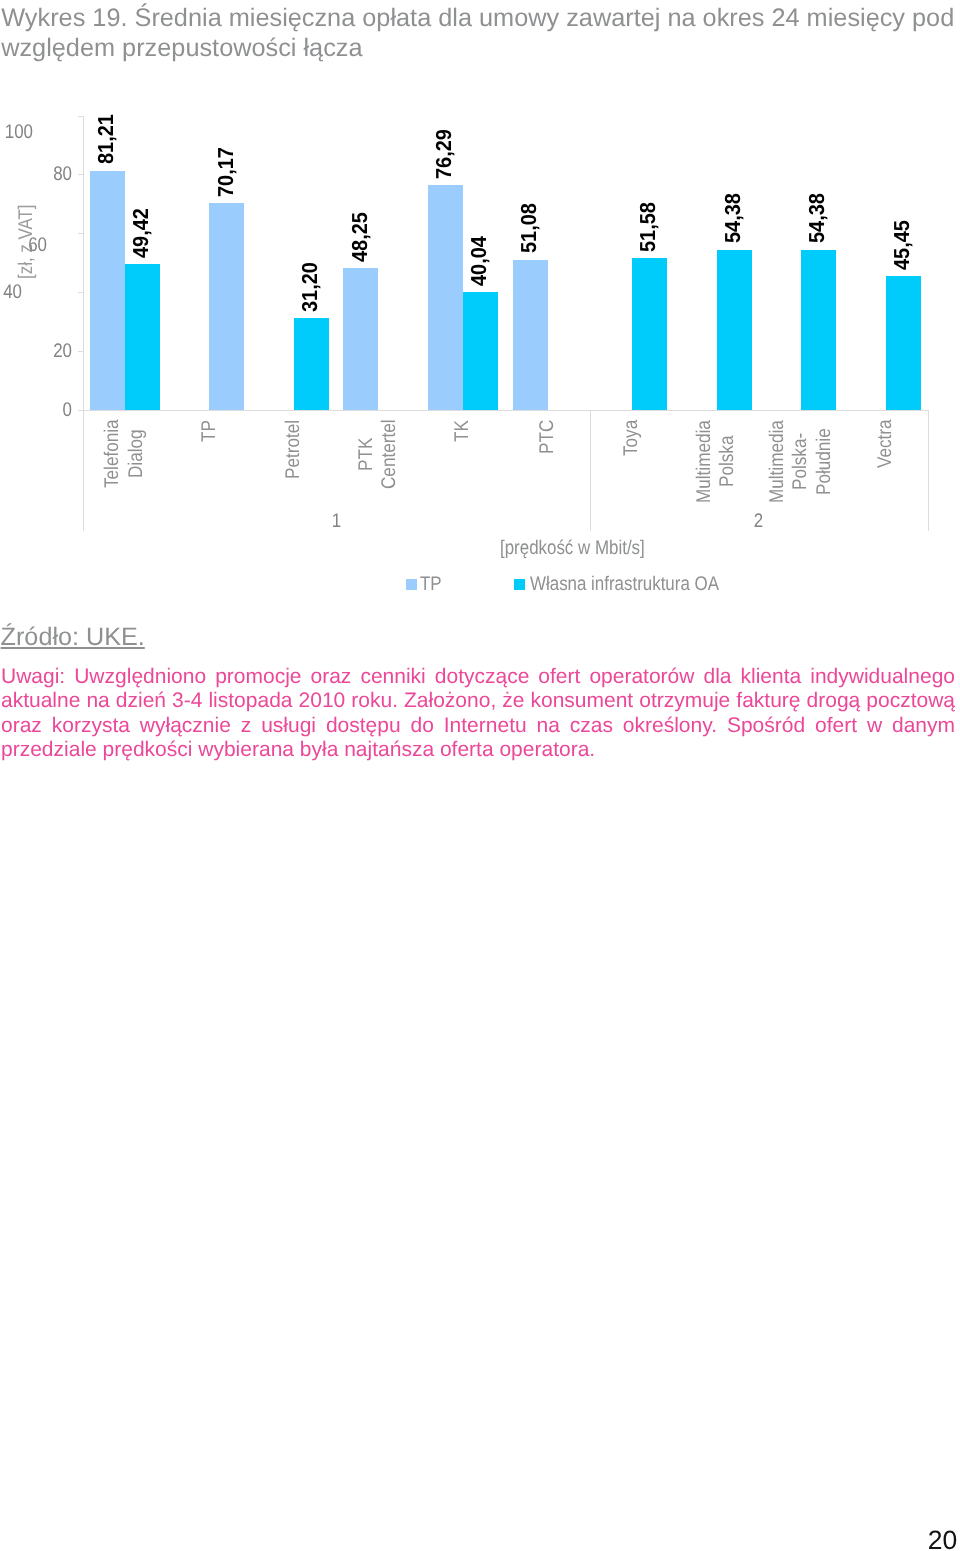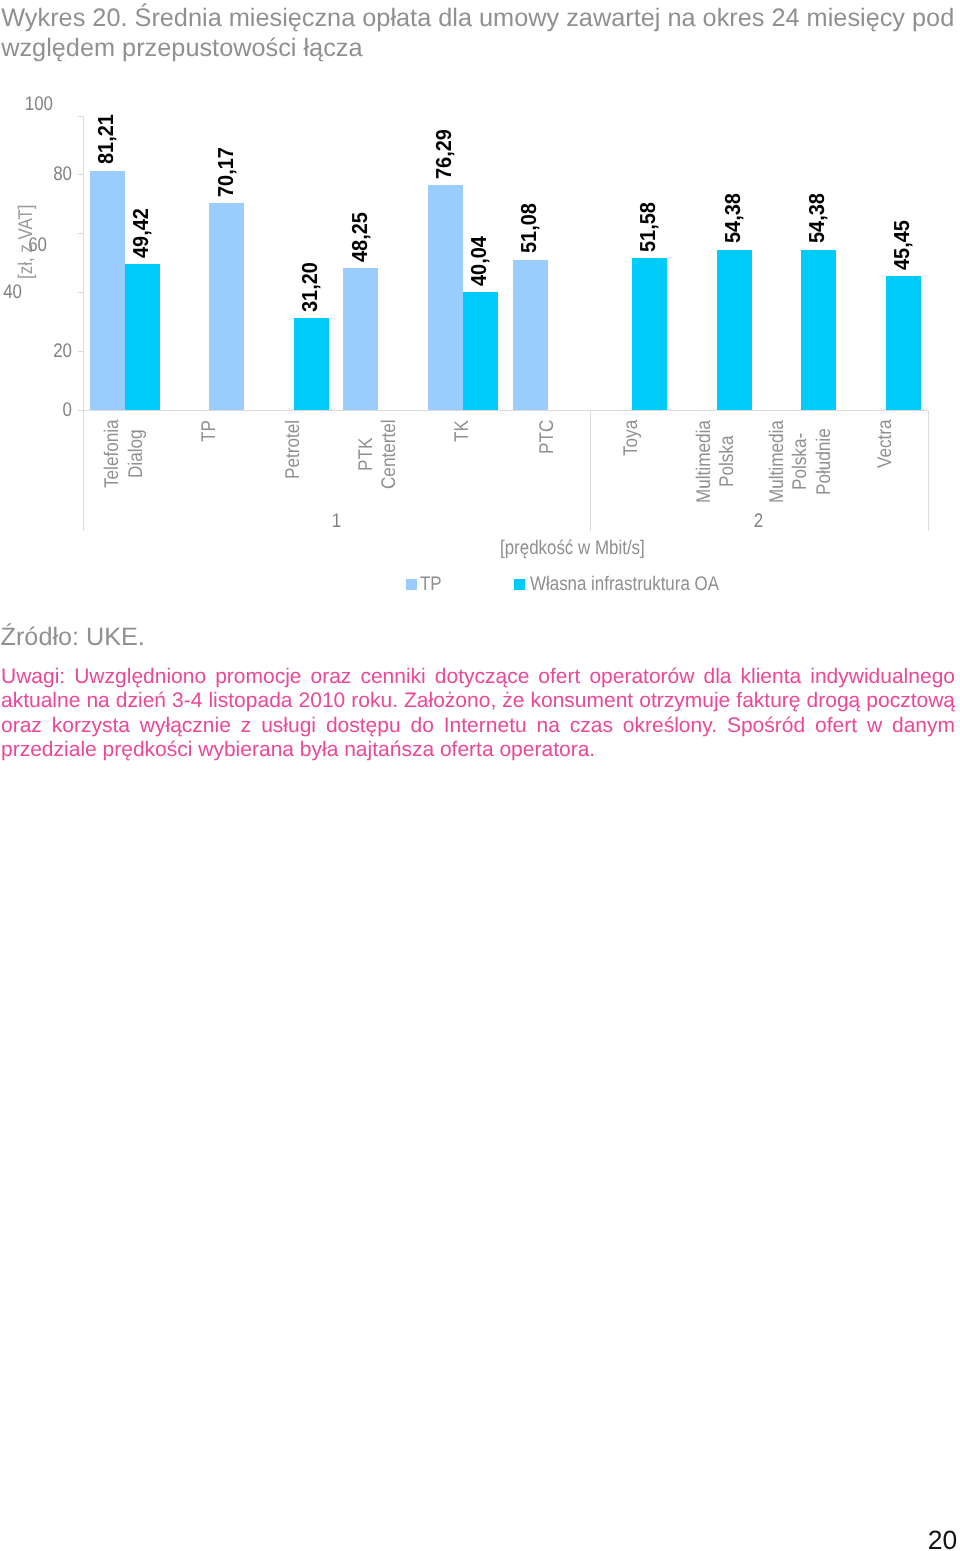--- a/index.html
+++ b/index.html
@@ -25,31 +25,31 @@
   .gcenter > i{transform-origin:50% 0;}
   .axline{position:absolute;background:#dcdcdc;}
   .bar{position:absolute;}
   .dlabel{position:absolute;white-space:nowrap;font-size:21.7px;font-weight:bold;
       color:#000;transform-origin:0 0;line-height:1.16;}
   .dlabel > i{display:inline-block;font-style:normal;transform:scaleX(0.92);
       transform-origin:0 0;}
   .legend-swatch{position:absolute;width:11.2px;height:11.2px;}
 
   
-  #source{position:absolute;left:0.6px;top:622.5px;font-size:25.2px;color:#8e9091;}
+  #source{position:absolute;left:0.6px;top:622.5px;font-size:25.2px;color:#8e9091;text-decoration:underline;}
   #notes{position:absolute;left:1px;top:665.3px;width:954px;font-size:21px;
     line-height:24.15px;color:#ec4899;text-align:justify;}
   #pageno{position:absolute;left:927.8px;top:1525.3px;font-size:26.5px;color:#131313;}
 </style>
 </head>
 <body>
 
 <div class="page">
 
-  <div id="fig-title">Wykres 20. Średnia miesięczna opłata dla umowy zawartej na okres 24 miesięcy pod względem przepustowości łącza</div>
+  <div id="fig-title">Wykres 19. Średnia miesięczna opłata dla umowy zawartej na okres 24 miesięcy pod względem przepustowości łącza</div>
 
   <div id="chart">
     <div id="plot">
         <div class="bar" style="left:89.86999999999999px;top:170.89897000000002px;width:35px;height:239.00102999999996px;background:#9acdfd;"></div>
         <div class="dlabel" style="left:93.16999999999999px;top:164.49897px;transform:rotate(-90deg);color:#000000;"><i>81,21</i></div>
         <div class="bar" style="left:124.86999999999999px;top:264.45694000000003px;width:35px;height:145.44305999999995px;background:#00ccfb;"></div>
         <div class="dlabel" style="left:128.17000000000002px;top:258.05694000000005px;transform:rotate(-90deg);color:#000000;"><i>49,42</i></div>
         <div class="bar" style="left:209.40999999999997px;top:203.38969px;width:35px;height:206.51030999999998px;background:#9acdfd;"></div>
         <div class="dlabel" style="left:212.70999999999998px;top:196.98969px;transform:rotate(-90deg);color:#000000;"><i>70,17</i></div>
         <div class="bar" style="left:293.95px;top:318.0784px;width:35px;height:91.82159999999999px;background:#00ccfb;"></div>
@@ -76,21 +76,21 @@
         <div class="cx ytick" style="left:0px;top:398.7px;width:72.2px;text-align:right;"><i>0</i></div>
         <div class="axline" style="left:77.6px;top:409.9px;width:6px;height:1px;background:#dcdcdc;"></div>
         <div class="cx ytick" style="left:0px;top:339.84px;width:72.2px;text-align:right;"><i>20</i></div>
         <div class="axline" style="left:77.6px;top:351.03999999999996px;width:6px;height:1px;background:#dcdcdc;"></div>
         <div class="cx ytick" style="left:0px;top:280.98px;width:72.2px;text-align:left;"><i>40</i></div>
         <div class="axline" style="left:77.6px;top:292.18px;width:6px;height:1px;background:#dcdcdc;"></div>
         <div class="cx ytick" style="left:0px;top:234px;width:72.2px;text-align:center;"><i>60</i></div>
         <div class="axline" style="left:77.6px;top:233.32000000000002px;width:6px;height:1px;background:#dcdcdc;"></div>
         <div class="cx ytick" style="left:0px;top:163.26000000000002px;width:72.2px;text-align:right;"><i>80</i></div>
         <div class="axline" style="left:77.6px;top:174.46px;width:6px;height:1px;background:#dcdcdc;"></div>
-        <div class="cx ytick" style="left:0px;top:93px;width:72.2px;text-align:center;"><i>100</i></div>
+        <div class="cx ytick" style="left:0px;top:121px;width:72.2px;text-align:left;"><i>100</i></div>
         <div class="axline" style="left:77.6px;top:115.60000000000002px;width:6px;height:1px;background:#dcdcdc;"></div>
         <div class="axline" style="left:82.6px;top:115.6px;width:1px;height:294.29999999999995px;background:#dcdcdc;"></div>
         <div class="axline" style="left:82.6px;top:409.9px;width:845.4px;height:1px;background:#dcdcdc;"></div>
         <div class="cx catlbl" style="left:101.27px;top:488.376375px;transform:rotate(-90deg);color:#8e9091;"><i>Telefonia</i></div>
         <div class="cx catlbl" style="left:124.66999999999999px;top:478.37678125px;transform:rotate(-90deg);color:#8e9091;"><i>Dialog</i></div>
         <div class="cx catlbl" style="left:197.51px;top:441.6935625px;transform:rotate(-90deg);color:#8e9091;"><i>TP</i></div>
         <div class="cx catlbl" style="left:282.04999999999995px;top:478.850375px;transform:rotate(-90deg);color:#8e9091;"><i>Petrotel</i></div>
         <div class="cx catlbl" style="left:354.89000000000004px;top:471.21875px;transform:rotate(-90deg);color:#8e9091;"><i>PTK</i></div>
         <div class="cx catlbl" style="left:378.29px;top:489.31003125px;transform:rotate(-90deg);color:#8e9091;"><i>Centertel</i></div>
         <div class="cx catlbl" style="left:451.13px;top:441.6935625px;transform:rotate(-90deg);color:#8e9091;"><i>TK</i></div>

